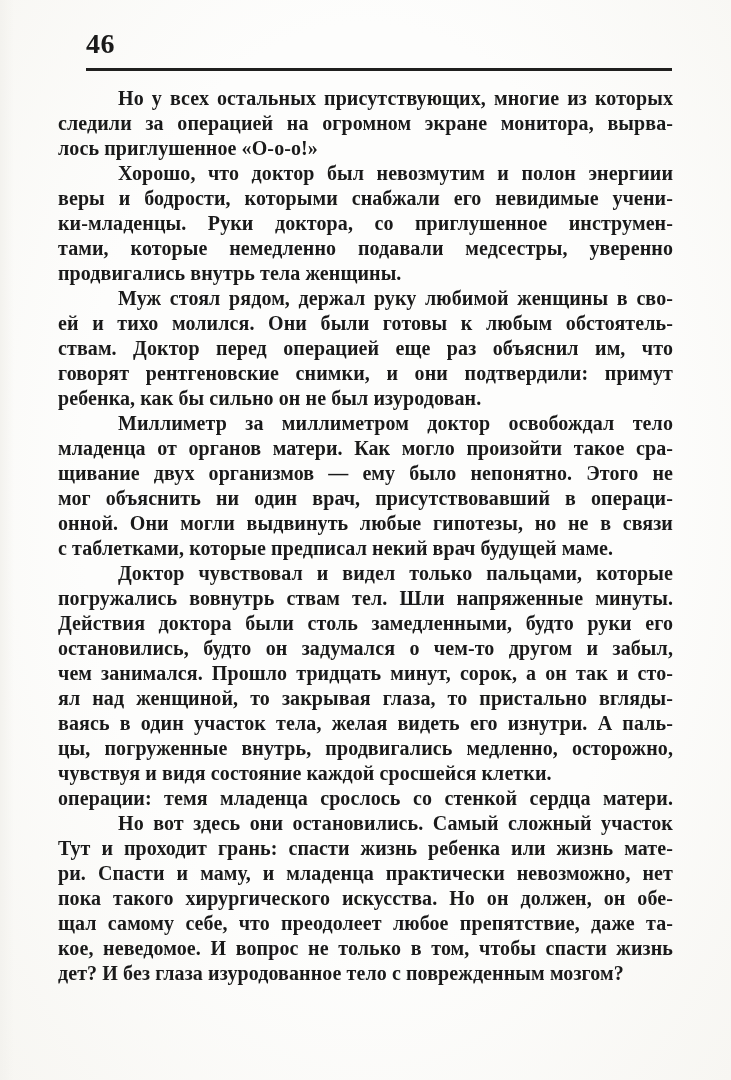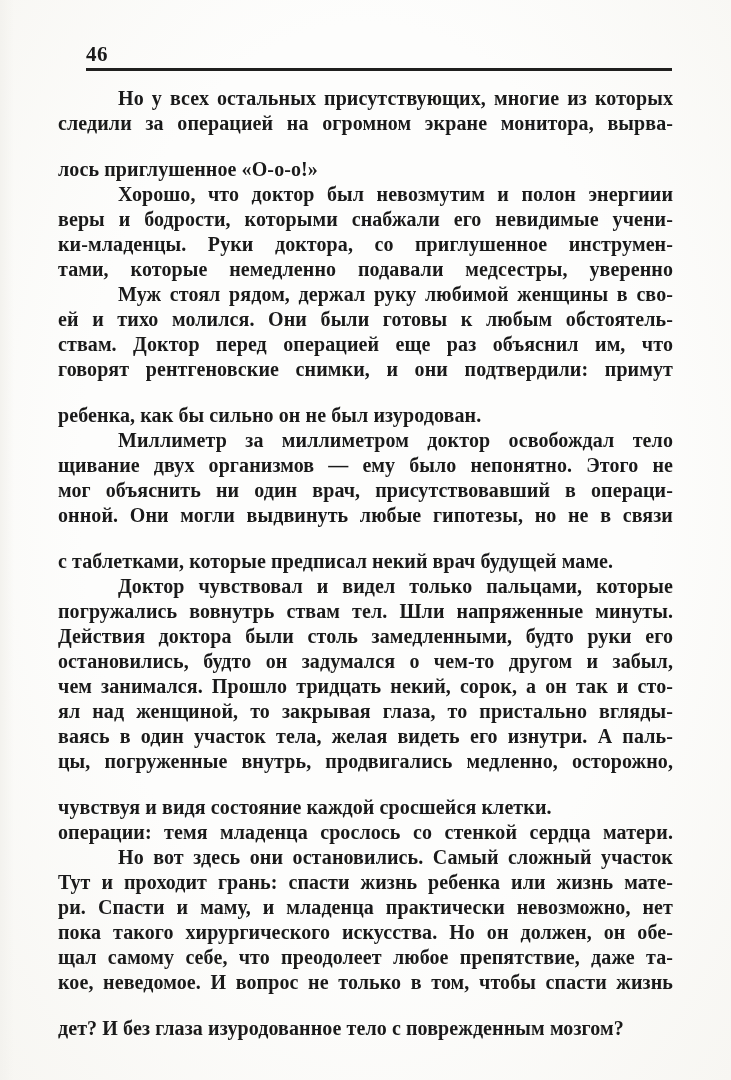--- a/index.html
+++ b/index.html
@@ -16,22 +16,22 @@
       linear-gradient(90deg, #f3f2ee 0px, rgba(251,250,247,0) 14px),
       radial-gradient(ellipse at 50% 45%, #fdfdfc 55%, #f7f6f2 100%);
     background-color: #fbfaf7;
     font-family: "Liberation Serif", "DejaVu Serif", serif;
     color: #1a1a1a;
     overflow: hidden;
   }
   .page-number {
     position: absolute;
     left: 86px;
-    top: 42px;
-    font-size: 21px;
+    top: 28px;
+    font-size: 28px;
     font-weight: 700;
     letter-spacing: 0.5px;
   }
   .header-rule {
     position: absolute;
     left: 86px;
     top: 68px;
     width: 586px;
     height: 2.5px;
     background: #20201f;
@@ -52,61 +52,62 @@
     text-align-last: justify;
     height: 25px;
     overflow: visible;
     white-space: nowrap;
   }
   .line.justified { white-space: normal; }
   .line.first { text-indent: 60px; }
   .line.last {
     text-align-last: left;
     white-space: normal;
-    margin-top: 21px;
   }
 </style>
 </head>
 <body>
 
 <div class="page">
   <div class="page-number">46</div>
   <div class="header-rule"></div>
   <div class="text-block">
       <div class="paragraph">
         <div class="line justified first">Но у всех остальных присутствующих, многие из которых</div>
         <div class="line justified">следили за операцией на огромном экране монитора, вырва-</div>
         <div class="line justified last">лось приглушенное «О-о-о!»</div>
       </div>
       <div class="paragraph">
         <div class="line justified first">Хорошо, что доктор был невозмутим и полон энергиии</div>
         <div class="line justified">веры и бодрости, которыми снабжали его невидимые учени-</div>
         <div class="line justified">ки-младенцы. Руки доктора, со приглушенное инструмен-</div>
         <div class="line justified">тами, которые немедленно подавали медсестры, уверенно</div>
+        <div class="line justified last">продвигались внутрь тела женщины.</div>
       </div>
       <div class="paragraph">
         <div class="line justified first">Муж стоял рядом, держал руку любимой женщины в сво-</div>
         <div class="line justified">ей и тихо молился. Они были готовы к любым обстоятель-</div>
         <div class="line justified">ствам. Доктор перед операцией еще раз объяснил им, что</div>
         <div class="line justified">говорят рентгеновские снимки, и они подтвердили: примут</div>
         <div class="line justified last">ребенка, как бы сильно он не был изуродован.</div>
       </div>
       <div class="paragraph">
         <div class="line justified first">Миллиметр за миллиметром доктор освобождал тело</div>
+        <div class="line justified">младенца от органов матери. Как могло произойти такое сра-</div>
         <div class="line justified">щивание двух организмов — ему было непонятно. Этого не</div>
         <div class="line justified">мог объяснить ни один врач, присутствовавший в операци-</div>
         <div class="line justified">онной. Они могли выдвинуть любые гипотезы, но не в связи</div>
         <div class="line justified last">с таблетками, которые предписал некий врач будущей маме.</div>
       </div>
       <div class="paragraph">
         <div class="line justified first">Доктор чувствовал и видел только пальцами, которые</div>
         <div class="line justified">погружались вовнутрь ствам тел. Шли напряженные минуты.</div>
         <div class="line justified">Действия доктора были столь замедленными, будто руки его</div>
         <div class="line justified">остановились, будто он задумался о чем-то другом и забыл,</div>
-        <div class="line justified">чем занимался. Прошло тридцать некий, сорок, а он так и сто-</div>
+        <div class="line justified">чем занимался. Прошло тридцать минут, сорок, а он так и сто-</div>
         <div class="line justified">ял над женщиной, то закрывая глаза, то пристально вгляды-</div>
         <div class="line justified">ваясь в один участок тела, желая видеть его изнутри. А паль-</div>
         <div class="line justified">цы, погруженные внутрь, продвигались медленно, осторожно,</div>
         <div class="line justified last">чувствуя и видя состояние каждой сросшейся клетки.</div>
       </div>
       <div class="paragraph">
         <div class="line justified">операции: темя младенца срослось со стенкой сердца матери.</div>
         <div class="line justified first">Но вот здесь они остановились. Самый сложный участок</div>
         <div class="line justified">Тут и проходит грань: спасти жизнь ребенка или жизнь мате-</div>
         <div class="line justified">ри. Спасти и маму, и младенца практически невозможно, нет</div>

